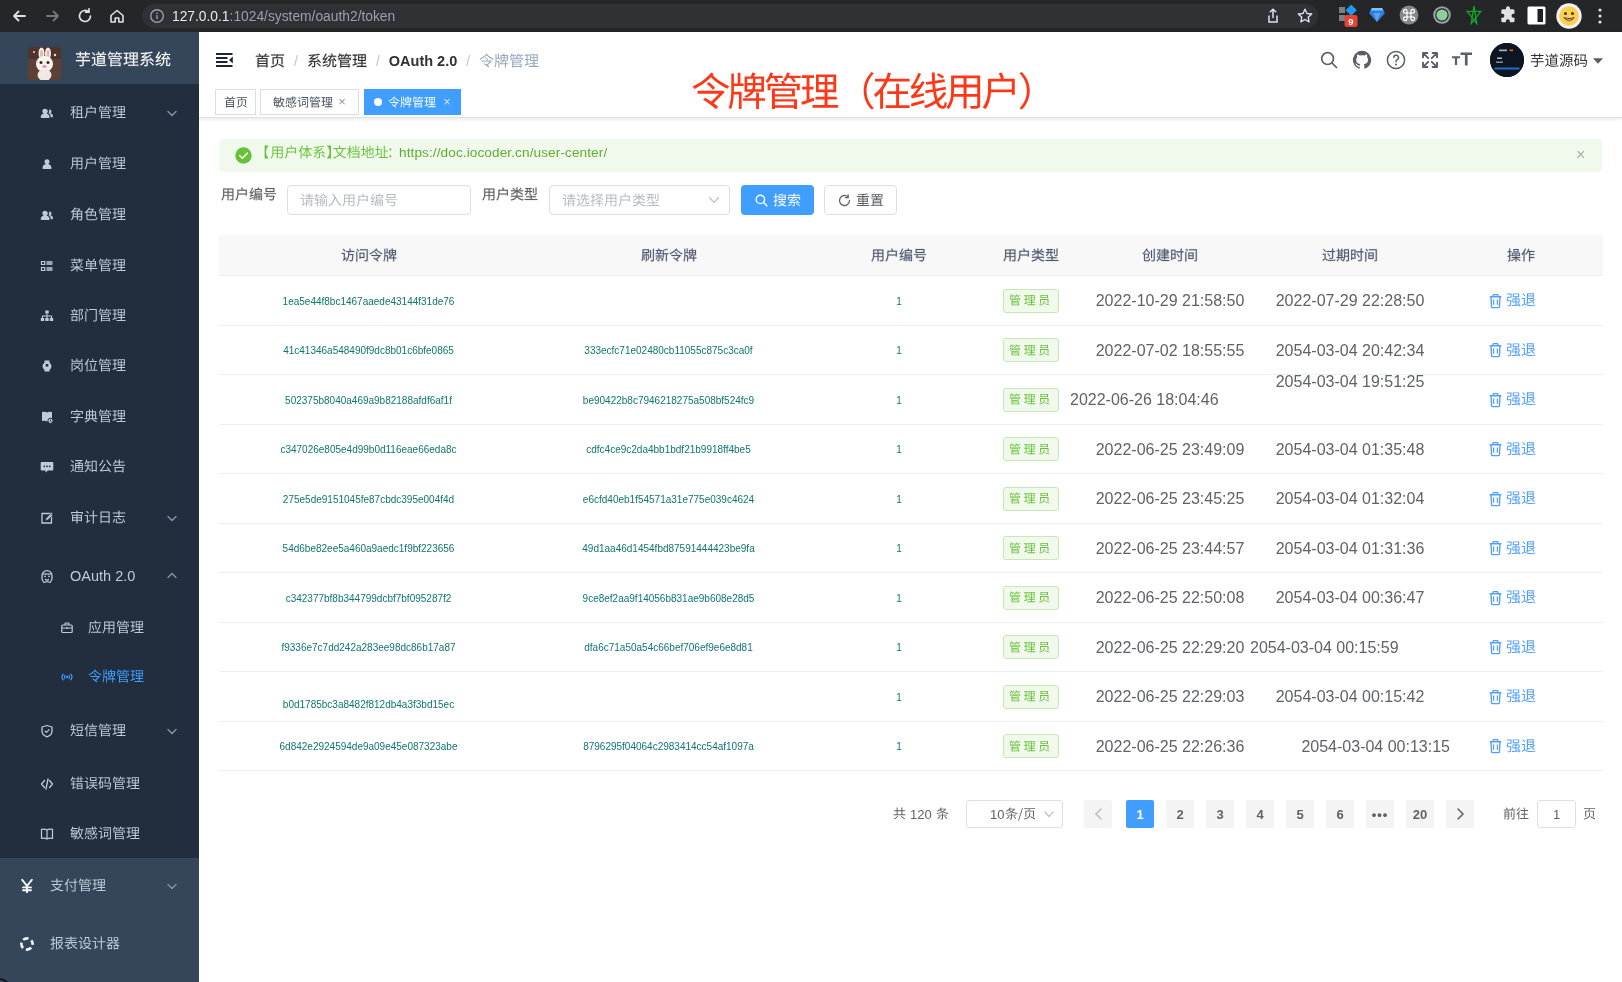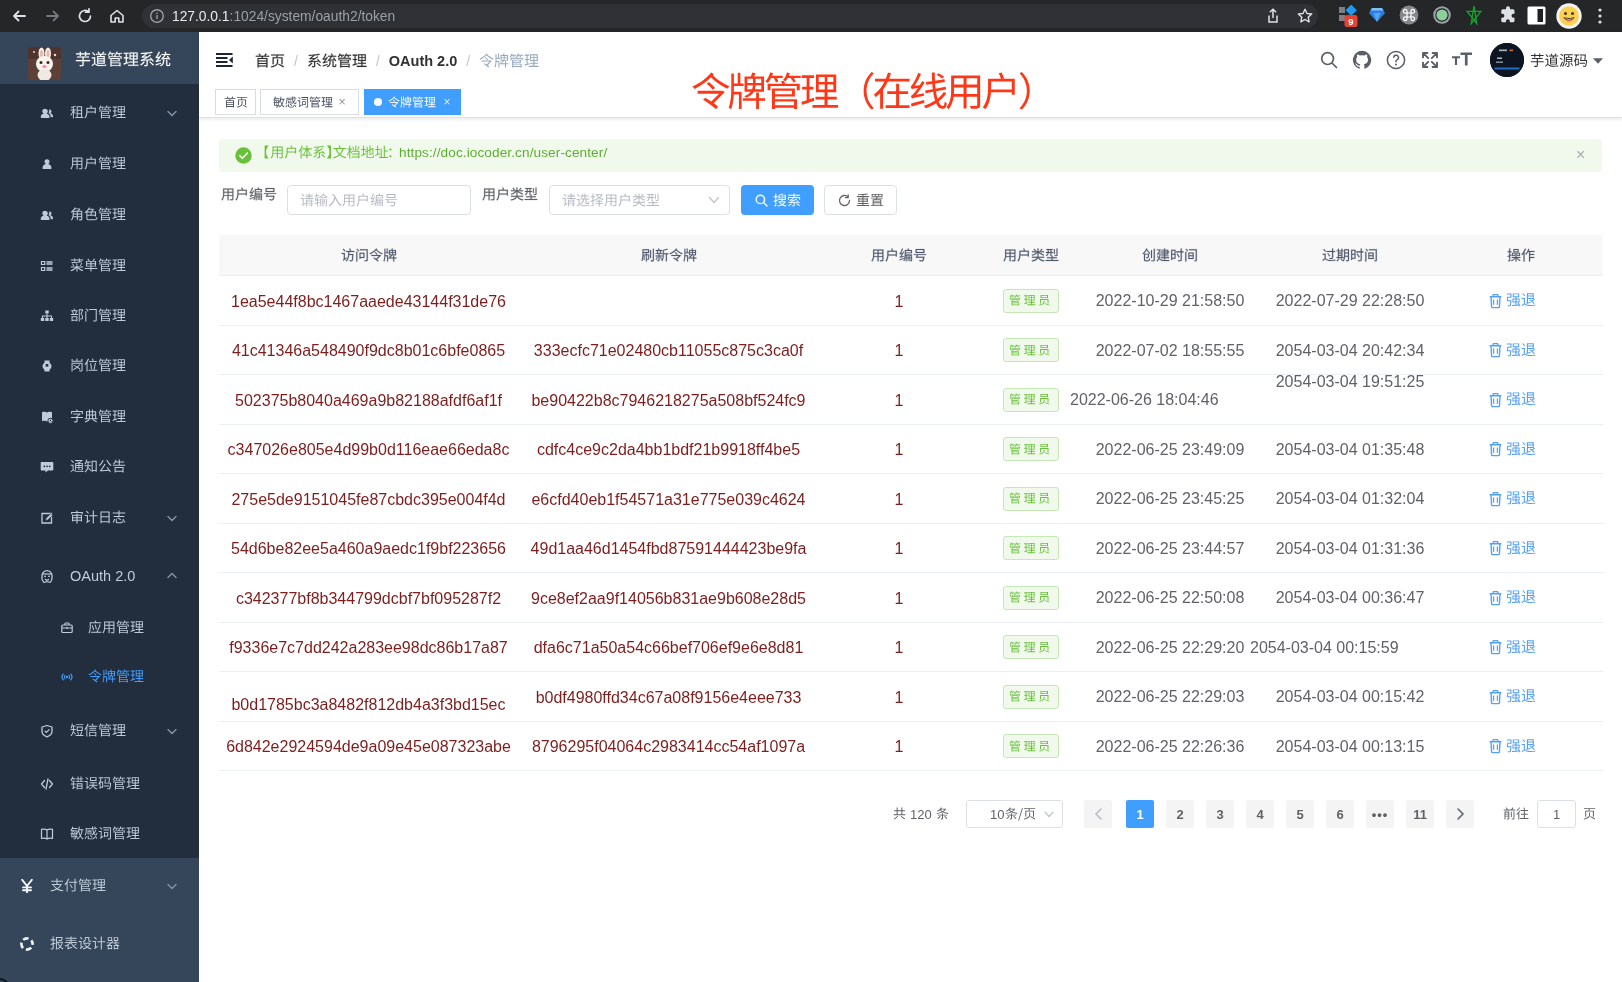--- a/index.html
+++ b/index.html
@@ -858,21 +858,20 @@
         <path d="M1.5 3.5h11M4.5 3.2 5 1.5h4l.5 1.7M2.8 3.5l.5 9.3a1 1 0 0 0 1 .9h5.4a1 1 0 0 0 1-.9l.5-9.3" stroke="#54a0f8" stroke-width="1.3" fill="none" stroke-linejoin="round"></path>
         <path d="M5.2 6v5M8.8 6v5" stroke="#54a0f8" stroke-width="1.2"></path>
       </svg>
       <svg class="zh " style="" width="30" height="16" viewBox="0 0 30 16">
         <use href="#g85" fill="#54a0f8" transform="translate(0.0,13.2) scale(0.01500,-0.01500)"></use>
         <use href="#g86" fill="#54a0f8" transform="translate(15.0,13.2) scale(0.01500,-0.01500)"></use>
       </svg>
     </div>
     <div style="position:absolute;left:20px;top:688.5px;width:1384px;height:1px;background:#ebeef5"></div>
     <div class="tok" style="position:absolute;left:-30.5px;top:664px;width:400px;text-align:center">b0d1785bc3a8482f812db4a3f3bd15ec</div>
-    <div class="tok" style="position:absolute;left:269.5px;top:656.75px;width:400px;text-align:center">b0df4980ffd34c67a08f9156e4eee733</div>
     <div class="tok" style="position:absolute;left:680px;top:656.75px;width:40px;text-align:center">1</div>
     <div style="position:absolute;left:804px;top:652.75px;width:56px;height:24px;background:#f0f9eb;border:1px solid #c6e7b6;border-radius:3px;display:flex;align-items:center;justify-content:center">
       <svg class="zh " style="" width="44" height="13" viewBox="0 0 44 13">
         <use href="#g2" fill="#67c23a" transform="translate(0.0,10.6) scale(0.01200,-0.01200)"></use>
         <use href="#g3" fill="#67c23a" transform="translate(14.6,10.6) scale(0.01200,-0.01200)"></use>
         <use href="#g84" fill="#67c23a" transform="translate(29.2,10.6) scale(0.01200,-0.01200)"></use>
       </svg>
     </div>
     <div class="dt" style="position:absolute;left:871px;top:656.25px;width:200px;text-align:center">2022-06-25 22:29:03</div>
     <div class="dt" style="position:absolute;left:1051px;top:656.25px;width:200px;text-align:center">2054-03-04 00:15:42</div>
@@ -891,21 +890,21 @@
     <div class="tok" style="position:absolute;left:269.5px;top:706.25px;width:400px;text-align:center">8796295f04064c2983414cc54af1097a</div>
     <div class="tok" style="position:absolute;left:680px;top:706.25px;width:40px;text-align:center">1</div>
     <div style="position:absolute;left:804px;top:702.25px;width:56px;height:24px;background:#f0f9eb;border:1px solid #c6e7b6;border-radius:3px;display:flex;align-items:center;justify-content:center">
       <svg class="zh " style="" width="44" height="13" viewBox="0 0 44 13">
         <use href="#g2" fill="#67c23a" transform="translate(0.0,10.6) scale(0.01200,-0.01200)"></use>
         <use href="#g3" fill="#67c23a" transform="translate(14.6,10.6) scale(0.01200,-0.01200)"></use>
         <use href="#g84" fill="#67c23a" transform="translate(29.2,10.6) scale(0.01200,-0.01200)"></use>
       </svg>
     </div>
     <div class="dt" style="position:absolute;left:871px;top:705.75px;width:200px;text-align:center">2022-06-25 22:26:36</div>
-    <div class="dt" style="position:absolute;left:1051px;top:705.75px;width:200px;text-align:center">2054-03-04 00:13:15</div>
+    <div class="dt" style="position:absolute;left:1051px;top:705.75px;width:200px;text-align:right">2054-03-04 00:13:15</div>
     <div style="position:absolute;left:1289px;top:704.75px;display:flex;align-items:center">
       <svg class="ic" width="15" height="16" viewBox="0 0 14 15" style="margin-right:3px;margin-top:1.5px">
         <path d="M1.5 3.5h11M4.5 3.2 5 1.5h4l.5 1.7M2.8 3.5l.5 9.3a1 1 0 0 0 1 .9h5.4a1 1 0 0 0 1-.9l.5-9.3" stroke="#54a0f8" stroke-width="1.3" fill="none" stroke-linejoin="round"></path>
         <path d="M5.2 6v5M8.8 6v5" stroke="#54a0f8" stroke-width="1.2"></path>
       </svg>
       <svg class="zh " style="" width="30" height="16" viewBox="0 0 30 16">
         <use href="#g85" fill="#54a0f8" transform="translate(0.0,13.2) scale(0.01500,-0.01500)"></use>
         <use href="#g86" fill="#54a0f8" transform="translate(15.0,13.2) scale(0.01500,-0.01500)"></use>
       </svg>
     </div>
@@ -934,40 +933,40 @@
         <path d="M8 2 3 7 8 12" stroke="#b8bec9" stroke-width="1.6" fill="none" stroke-linecap="round"></path>
       </svg>
     </div>
     <div style="position:absolute;left:927px;top:768px;width:28px;height:28px;background:#409eff;border-radius:2px;color:#fff;font-size:13px;font-weight:bold;display:flex;align-items:center;justify-content:center">1</div>
     <div style="position:absolute;left:967px;top:768px;width:28px;height:28px;background:#f4f4f5;border-radius:2px;color:#606266;font-size:13px;font-weight:bold;display:flex;align-items:center;justify-content:center">2</div>
     <div style="position:absolute;left:1007px;top:768px;width:28px;height:28px;background:#f4f4f5;border-radius:2px;color:#606266;font-size:13px;font-weight:bold;display:flex;align-items:center;justify-content:center">3</div>
     <div style="position:absolute;left:1047px;top:768px;width:28px;height:28px;background:#f4f4f5;border-radius:2px;color:#606266;font-size:13px;font-weight:bold;display:flex;align-items:center;justify-content:center">4</div>
     <div style="position:absolute;left:1087px;top:768px;width:28px;height:28px;background:#f4f4f5;border-radius:2px;color:#606266;font-size:13px;font-weight:bold;display:flex;align-items:center;justify-content:center">5</div>
     <div style="position:absolute;left:1127px;top:768px;width:28px;height:28px;background:#f4f4f5;border-radius:2px;color:#606266;font-size:13px;font-weight:bold;display:flex;align-items:center;justify-content:center">6</div>
     <div style="position:absolute;left:1167px;top:768px;width:28px;height:28px;background:#f4f4f5;border-radius:2px;color:#606266;font-size:13px;font-weight:bold;display:flex;align-items:center;justify-content:center;letter-spacing:1px">•••</div>
-    <div style="position:absolute;left:1207px;top:768px;width:28px;height:28px;background:#f4f4f5;border-radius:2px;color:#606266;font-size:13px;font-weight:bold;display:flex;align-items:center;justify-content:center">11</div>
+    <div style="position:absolute;left:1207px;top:768px;width:28px;height:28px;background:#f4f4f5;border-radius:2px;color:#606266;font-size:13px;font-weight:bold;display:flex;align-items:center;justify-content:center">20</div>
     <div style="position:absolute;left:1247px;top:768px;width:28px;height:28px;background:#f4f4f5;border-radius:2px;display:flex;align-items:center;justify-content:center">
       <svg class="ic" width="11" height="14" viewBox="0 0 11 14">
         <path d="M3 2 8 7 3 12" stroke="#5e6673" stroke-width="1.6" fill="none" stroke-linecap="round"></path>
       </svg>
     </div>
     <div style="position:absolute;left:1304px;top:768px;height:28px;display:flex;align-items:center">
       <svg class="zh " style="" width="26" height="14" viewBox="0 0 26 14">
         <use href="#g90" fill="#606266" transform="translate(0.0,11.4) scale(0.01300,-0.01300)"></use>
         <use href="#g91" fill="#606266" transform="translate(13.0,11.4) scale(0.01300,-0.01300)"></use>
       </svg>
     </div>
     <div style="position:absolute;left:1338px;top:768px;width:39px;height:28px;border:1px solid #dcdfe6;border-radius:3px;background:#fff;color:#606266;font-size:13px;display:flex;align-items:center;justify-content:center">1</div>
     <div style="position:absolute;left:1384px;top:768px;height:28px;display:flex;align-items:center">
       <svg class="zh " style="" width="13" height="14" viewBox="0 0 13 14">
         <use href="#g45" fill="#606266" transform="translate(0.0,11.4) scale(0.01300,-0.01300)"></use>
       </svg>
     </div>
   </div>
-<style>.tok{font-size:16px;color:#7f1d1d;line-height:17px;height:17px}.dt{font-size:16px;color:#606266;line-height:17px;height:17px}</style>
+<style>.tok{font-size:10px;color:#0f766e;line-height:17px;height:17px}.dt{font-size:16px;color:#606266;line-height:17px;height:17px}</style>
 <svg width="0" height="0" style="position:absolute">
     <defs>
       <path id="g0" d="M628 840V737H367V840H294V737H64V668H294V570H367V668H628V570H703V668H937V737H703V840ZM57 314V243H467V20C467 3 461 -2 441 -2C421 -3 350 -3 275 -1C288 -21 301 -54 305 -76C398 -76 459 -75 494 -63C530 -51 543 -29 543 19V243H944V314H543V468H873V539H135V468H467V314Z"></path>
       <path id="g1" d="M64 765C117 714 180 642 207 596L269 638C239 684 175 753 122 801ZM455 368H790V284H455ZM455 231H790V147H455ZM455 504H790V421H455ZM384 561V89H863V561H624C635 586 647 616 659 645H947V708H760C784 741 809 781 833 818L759 840C743 801 711 747 684 708H497L549 732C537 763 505 811 476 844L414 817C440 784 468 739 481 708H311V645H576C570 618 561 587 553 561ZM262 483H51V413H190V102C145 86 94 44 42 -7L89 -68C140 -6 191 47 227 47C250 47 281 17 324 -7C393 -46 479 -57 597 -57C693 -57 869 -51 941 -46C942 -25 954 9 962 27C865 17 716 10 599 10C490 10 404 17 340 52C305 72 282 90 262 100Z"></path>
       <path id="g2" d="M211 438V-81H287V-47H771V-79H845V168H287V237H792V438ZM771 12H287V109H771ZM440 623C451 603 462 580 471 559H101V394H174V500H839V394H915V559H548C539 584 522 614 507 637ZM287 380H719V294H287ZM167 844C142 757 98 672 43 616C62 607 93 590 108 580C137 613 164 656 189 703H258C280 666 302 621 311 592L375 614C367 638 350 672 331 703H484V758H214C224 782 233 806 240 830ZM590 842C572 769 537 699 492 651C510 642 541 626 554 616C575 640 595 669 612 702H683C713 665 742 618 755 589L816 616C805 640 784 672 761 702H940V758H638C648 781 656 805 663 829Z"></path>
       <path id="g3" d="M476 540H629V411H476ZM694 540H847V411H694ZM476 728H629V601H476ZM694 728H847V601H694ZM318 22V-47H967V22H700V160H933V228H700V346H919V794H407V346H623V228H395V160H623V22ZM35 100 54 24C142 53 257 92 365 128L352 201L242 164V413H343V483H242V702H358V772H46V702H170V483H56V413H170V141C119 125 73 111 35 100Z"></path>
       <path id="g4" d="M286 224C233 152 150 78 70 30C90 19 121 -6 136 -20C212 34 301 116 361 197ZM636 190C719 126 822 34 872 -22L936 23C882 80 779 168 695 229ZM664 444C690 420 718 392 745 363L305 334C455 408 608 500 756 612L698 660C648 619 593 580 540 543L295 531C367 582 440 646 507 716C637 729 760 747 855 770L803 833C641 792 350 765 107 753C115 736 124 706 126 688C214 692 308 698 401 706C336 638 262 578 236 561C206 539 182 524 162 521C170 502 181 469 183 454C204 462 235 466 438 478C353 425 280 385 245 369C183 338 138 319 106 315C115 295 126 260 129 245C157 256 196 261 471 282V20C471 9 468 5 451 4C435 3 380 3 320 6C332 -15 345 -47 349 -69C422 -69 472 -68 505 -56C539 -44 547 -23 547 19V288L796 306C825 273 849 242 866 216L926 252C885 313 799 405 722 474Z"></path>
       <path id="g5" d="M698 352V36C698 -38 715 -60 785 -60C799 -60 859 -60 873 -60C935 -60 953 -22 958 114C939 119 909 131 894 145C891 24 887 6 865 6C853 6 806 6 797 6C775 6 772 9 772 36V352ZM510 350C504 152 481 45 317 -16C334 -30 355 -58 364 -77C545 -3 576 126 584 350ZM42 53 59 -21C149 8 267 45 379 82L367 147C246 111 123 74 42 53ZM595 824C614 783 639 729 649 695H407V627H587C542 565 473 473 450 451C431 433 406 426 387 421C395 405 409 367 412 348C440 360 482 365 845 399C861 372 876 346 886 326L949 361C919 419 854 513 800 583L741 553C763 524 786 491 807 458L532 435C577 490 634 568 676 627H948V695H660L724 715C712 747 687 802 664 842ZM60 423C75 430 98 435 218 452C175 389 136 340 118 321C86 284 63 259 41 255C50 235 62 198 66 182C87 195 121 206 369 260C367 276 366 305 368 326L179 289C255 377 330 484 393 592L326 632C307 595 286 557 263 522L140 509C202 595 264 704 310 809L234 844C190 723 116 594 92 561C70 527 51 504 33 500C43 479 55 439 60 423Z"></path>
       <path id="g6" d="M476 784V23H375V-47H959V23H866V784ZM550 23V216H789V23ZM550 470H789V285H550ZM550 539V714H789V539ZM372 826C297 793 165 763 53 745C61 729 71 704 74 687C116 693 162 700 207 708V558H42V488H198C159 373 91 243 28 172C41 154 59 124 68 103C117 165 167 262 207 362V-78H279V388C313 337 356 268 373 234L419 293C398 322 306 440 279 470V488H418V558H279V724C330 736 378 750 418 766Z"></path>
       <path id="g7" d="M247 615H769V414H246L247 467ZM441 826C461 782 483 726 495 685H169V467C169 316 156 108 34 -41C52 -49 85 -72 99 -86C197 34 232 200 243 344H769V278H845V685H528L574 699C562 738 537 799 513 845Z"></path>

